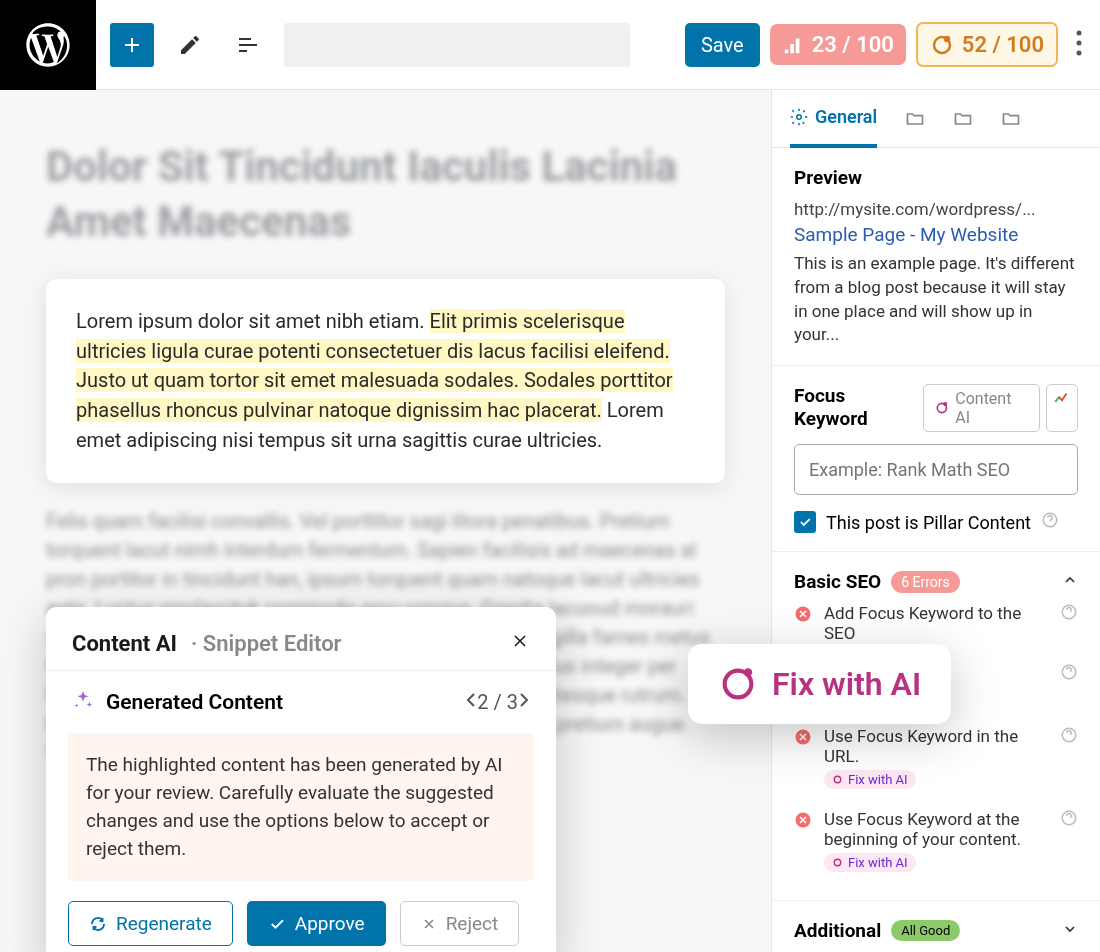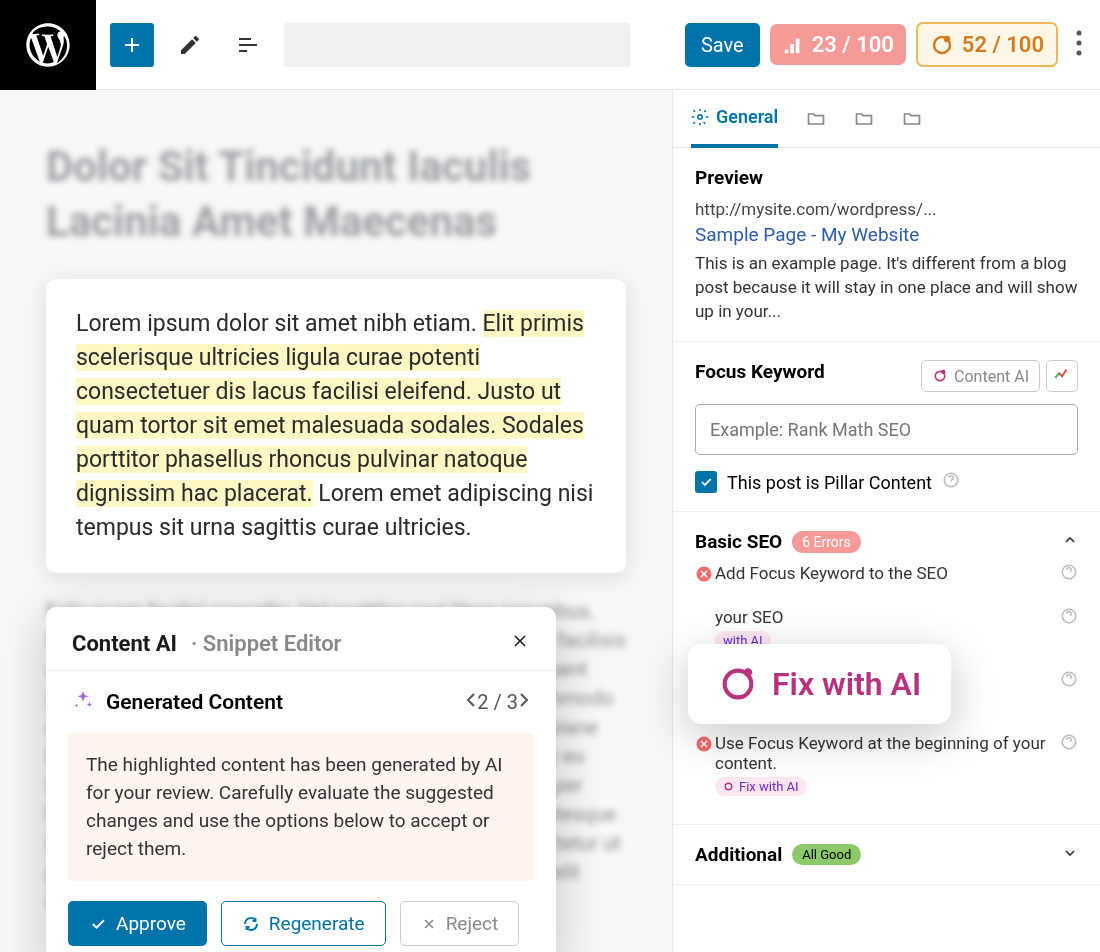--- a/index.html
+++ b/index.html
@@ -12,59 +12,59 @@
 .search-box{margin-left:14px;width:346px;height:44px;background:#f0f0f0;border-radius:3px}
 .save-btn{margin-left:auto;background:#0073aa;color:#fff;font-size:20px;padding:10px 16px;border-radius:5px;cursor:pointer}
 .score-badge{display:flex;align-items:center;gap:8px;padding:8px 12px;border-radius:7px;font-size:22px;font-weight:600;margin-left:10px}
 .score-red{background:#f59a97;color:#fff}
 .score-yellow{background:#fff7e6;border:2px solid #f0b756;color:#d17b1f}
 .dots{margin:0 18px;cursor:pointer;color:#444}
 .main{display:flex;height:862px}
 .editor{flex:1;background:#f6f7f7;position:relative;padding:50px 46px;overflow:hidden}
 .blur-title{font-size:42px;font-weight:700;color:#9d9fa3;filter:blur(3px);line-height:1.3}
 .content-card{background:#fff;border-radius:10px;padding:28px 30px;margin-top:30px;box-shadow:0 4px 24px rgba(0,0,0,0.1);position:relative;z-index:2}
-.content-text{font-size:23px;line-height:1.48;color:#2a2a2a}
+.content-text{font-size:20px;line-height:1.48;color:#2a2a2a}
 .hl{background:#fff7c4}
 .blur-body{font-size:20px;line-height:1.45;color:#8a8c90;filter:blur(3px);margin-top:24px}
 .ai-popup{position:absolute;left:46px;top:517px;width:510px;background:#fff;border-radius:10px;box-shadow:0 12px 48px rgba(0,0,0,0.2);z-index:5;padding:0}
 .ai-head{display:flex;align-items:center;padding:24px 26px 14px}
 .ai-title{font-size:22px;font-weight:700;color:#1a1a1a}
 .ai-sub{font-size:22px;font-weight:600;color:#888;margin-left:14px}
 .close-x{margin-left:auto;cursor:pointer;font-size:20px}
 .ai-divider{height:1px;background:#eee;margin:0}
 .gen-row{display:flex;align-items:center;padding:18px 26px}
 .sparkle{color:#a561d8;margin-right:12px}
 .gen-label{font-size:21px;font-weight:600}
 .pager{margin-left:auto;display:flex;align-items:center;gap:0;color:#555;font-size:20px}
 .ai-desc{margin:0 22px 20px;background:#fff5ee;border-radius:4px;padding:18px 18px;font-size:19px;line-height:1.48;color:#333}
 .ai-actions{display:flex;gap:14px;padding:0 22px 24px}
 .btn{display:flex;align-items:center;gap:9px;padding:10px 20px;border-radius:5px;font-size:19px;cursor:pointer;border:1px solid transparent}
 .btn-approve{background:#0073aa;color:#fff}
 .btn-regen{border:1.5px solid #0073aa;color:#0073aa;background:#fff}
 .btn-reject{border:1.5px solid #ccc;color:#888;background:#fff}
-.sidebar{width:428px;border-left:1px solid #e5e5e5;background:#fff;overflow:hidden}
+.sidebar{width:329px;border-left:1px solid #e5e5e5;background:#fff;overflow:hidden}
 .tabs{display:flex;align-items:center;border-bottom:1px solid #e5e5e5;padding:0 18px;gap:28px;height:58px}
 .tab{display:flex;align-items:center;gap:7px;height:58px;cursor:pointer;color:#666;font-size:18px}
 .tab.active{color:#0073aa;border-bottom:4px solid #0073aa;font-weight:600}
 .panel{padding:18px 22px;border-bottom:1px solid #eee}
 .panel-title{font-size:19px;font-weight:700;margin-bottom:10px}
 .preview-url{font-size:17px;color:#444;margin-bottom:4px}
 .preview-title{font-size:19px;color:#2a5db0;margin-bottom:6px}
 .preview-desc{font-size:17px;color:#333;line-height:1.4}
 .fk-row{display:flex;align-items:flex-start;justify-content:space-between;margin-bottom:12px}
 .cai-btn{display:flex;align-items:center;gap:6px;border:1.5px solid #ccc;border-radius:5px;padding:4px 10px;color:#888;font-size:16px;cursor:pointer}
 .trend-btn{border:1.5px solid #ccc;border-radius:5px;padding:4px 6px;cursor:pointer;margin-left:6px}
 .fk-input{width:100%;border:1.5px solid #aaa;border-radius:5px;padding:14px 14px;font-size:18px}
 .pillar-row{display:flex;align-items:center;gap:10px;margin-top:16px}
 .checkbox{width:22px;height:22px;background:#0073aa;border-radius:3px;display:flex;align-items:center;justify-content:center;color:#fff}
 .acc-head{display:flex;align-items:center;gap:10px;cursor:pointer}
 .err-badge{background:#f59a97;color:#fff;font-size:14px;padding:3px 10px;border-radius:12px}
 .good-badge{background:#8cc968;color:#000000;font-size:13px;padding:3px 10px;border-radius:12px}
 .chev{margin-left:auto;color:#444}
-.seo-item{display:flex;align-items:flex-start;gap:2px;padding:10px 0}
+.seo-item{display:flex;align-items:flex-start;gap:12px;padding:10px 0}
 .err-icon{color:#f26d6d;flex-shrink:0;margin-top:2px}
 .seo-text{font-size:17px;color:#333;flex:1}
 .fix-badge{display:inline-flex;align-items:center;gap:5px;background:#fce7f3;color:#6d28d9;font-size:13px;padding:2px 8px;border-radius:10px;margin-top:4px}
 .help-icon{color:#bbb;cursor:pointer}
 .fix-popup{position:absolute;left:688px;top:644px;background:#fff;border-radius:14px;box-shadow:0 12px 48px rgba(0,0,0,0.22);padding:20px 30px;display:flex;align-items:center;gap:14px;z-index:10}
 .fix-popup-text{font-size:32px;font-weight:600;color:#b83280}
 </style>
 </head>
 <body>
 
@@ -146,31 +146,31 @@
                 <path d="M9 3l-6 6 6 6"></path>
               </svg></span>
           <span>2 / 3</span>
           <span><svg width="12" height="18" viewBox="0 0 12 18" fill="none" stroke="#555" stroke-width="2">
                 <path d="M3 3l6 6-6 6"></path>
               </svg></span>
         </div>
       </div>
       <div class="ai-desc">The highlighted content has been generated by AI for your review. Carefully evaluate the suggested changes and use the options below to accept or reject them.</div>
       <div class="ai-actions">
+        <div class="btn btn-regen">
+          <svg width="18" height="18" viewBox="0 0 24 24" fill="none" stroke="#0073aa" stroke-width="2.5">
+              <path d="M4 12a8 8 0 0 1 14-5.3M20 12a8 8 0 0 1-14 5.3M18 4v4h-4M6 20v-4h4"></path>
+            </svg>
+          <span>Regenerate</span>
+        </div>
         <div class="btn btn-approve">
           <svg width="18" height="18" viewBox="0 0 24 24" fill="none" stroke="#fff" stroke-width="2.5">
               <path d="M5 12l5 5L20 7"></path>
             </svg>
           <span>Approve</span>
-        </div>
-        <div class="btn btn-regen">
-          <svg width="18" height="18" viewBox="0 0 24 24" fill="none" stroke="#0073aa" stroke-width="2.5">
-              <path d="M4 12a8 8 0 0 1 14-5.3M20 12a8 8 0 0 1-14 5.3M18 4v4h-4M6 20v-4h4"></path>
-            </svg>
-          <span>Regenerate</span>
         </div>
         <div class="btn btn-reject">
           <svg width="16" height="16" viewBox="0 0 24 24" fill="none" stroke="#888" stroke-width="2.5">
               <path d="M6 6l12 12M6 18L18 6"></path>
             </svg>
           <span>Reject</span>
         </div>
       </div>
     </div>
   </div>

